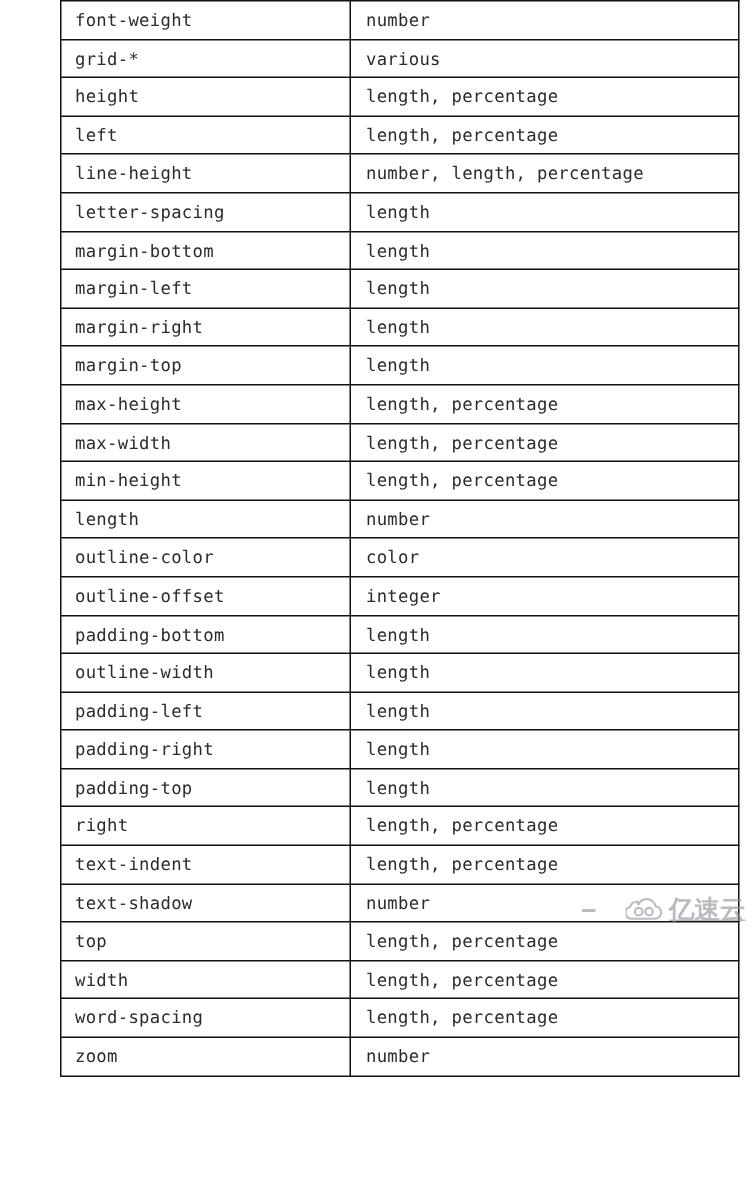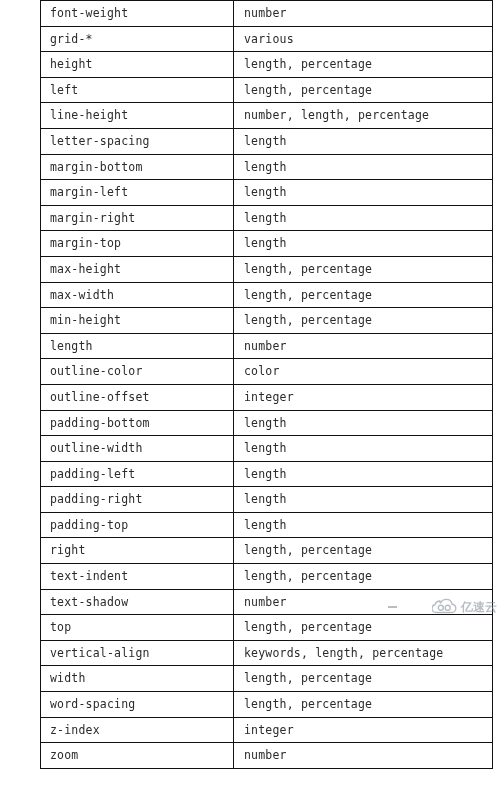--- a/index.html
+++ b/index.html
@@ -62,25 +62,26 @@
     pointer-events: none;
     user-select: none;
   }
   #watermark .wm-icon {
     display: block;
     width: 26px;
     height: 18px;
   }
   #watermark .wm-text {
     font-family: "DejaVu Sans", "Liberation Sans", sans-serif;
-    font-size: 12px;
+    font-size: 17px;
     font-weight: 700;
     color: #8d949c;
     line-height: 18px;
     letter-spacing: 0px;
+    text-decoration: underline;
   }
   #wm-dash {
     position: absolute;
     right: 106px;
     bottom: 14px;
     width: 9px;
     height: 2px;
     background: #8d949c;
     opacity: 0.62;
   }
@@ -190,34 +191,26 @@
         </tr>
         <tr>
           <td class="prop">text-shadow</td>
           <td class="val">number</td>
         </tr>
         <tr>
           <td class="prop">top</td>
           <td class="val">length, percentage</td>
         </tr>
         <tr>
-          <td class="prop">vertical-align</td>
-          <td class="val">keywords, length, percentage</td>
-        </tr>
-        <tr>
           <td class="prop">width</td>
           <td class="val">length, percentage</td>
         </tr>
         <tr>
           <td class="prop">word-spacing</td>
           <td class="val">length, percentage</td>
-        </tr>
-        <tr>
-          <td class="prop">z-index</td>
-          <td class="val">integer</td>
         </tr>
         <tr>
           <td class="prop">zoom</td>
           <td class="val">number</td>
         </tr>
       </tbody>
   </table>
 
   <div id="wm-dash"></div>
 

